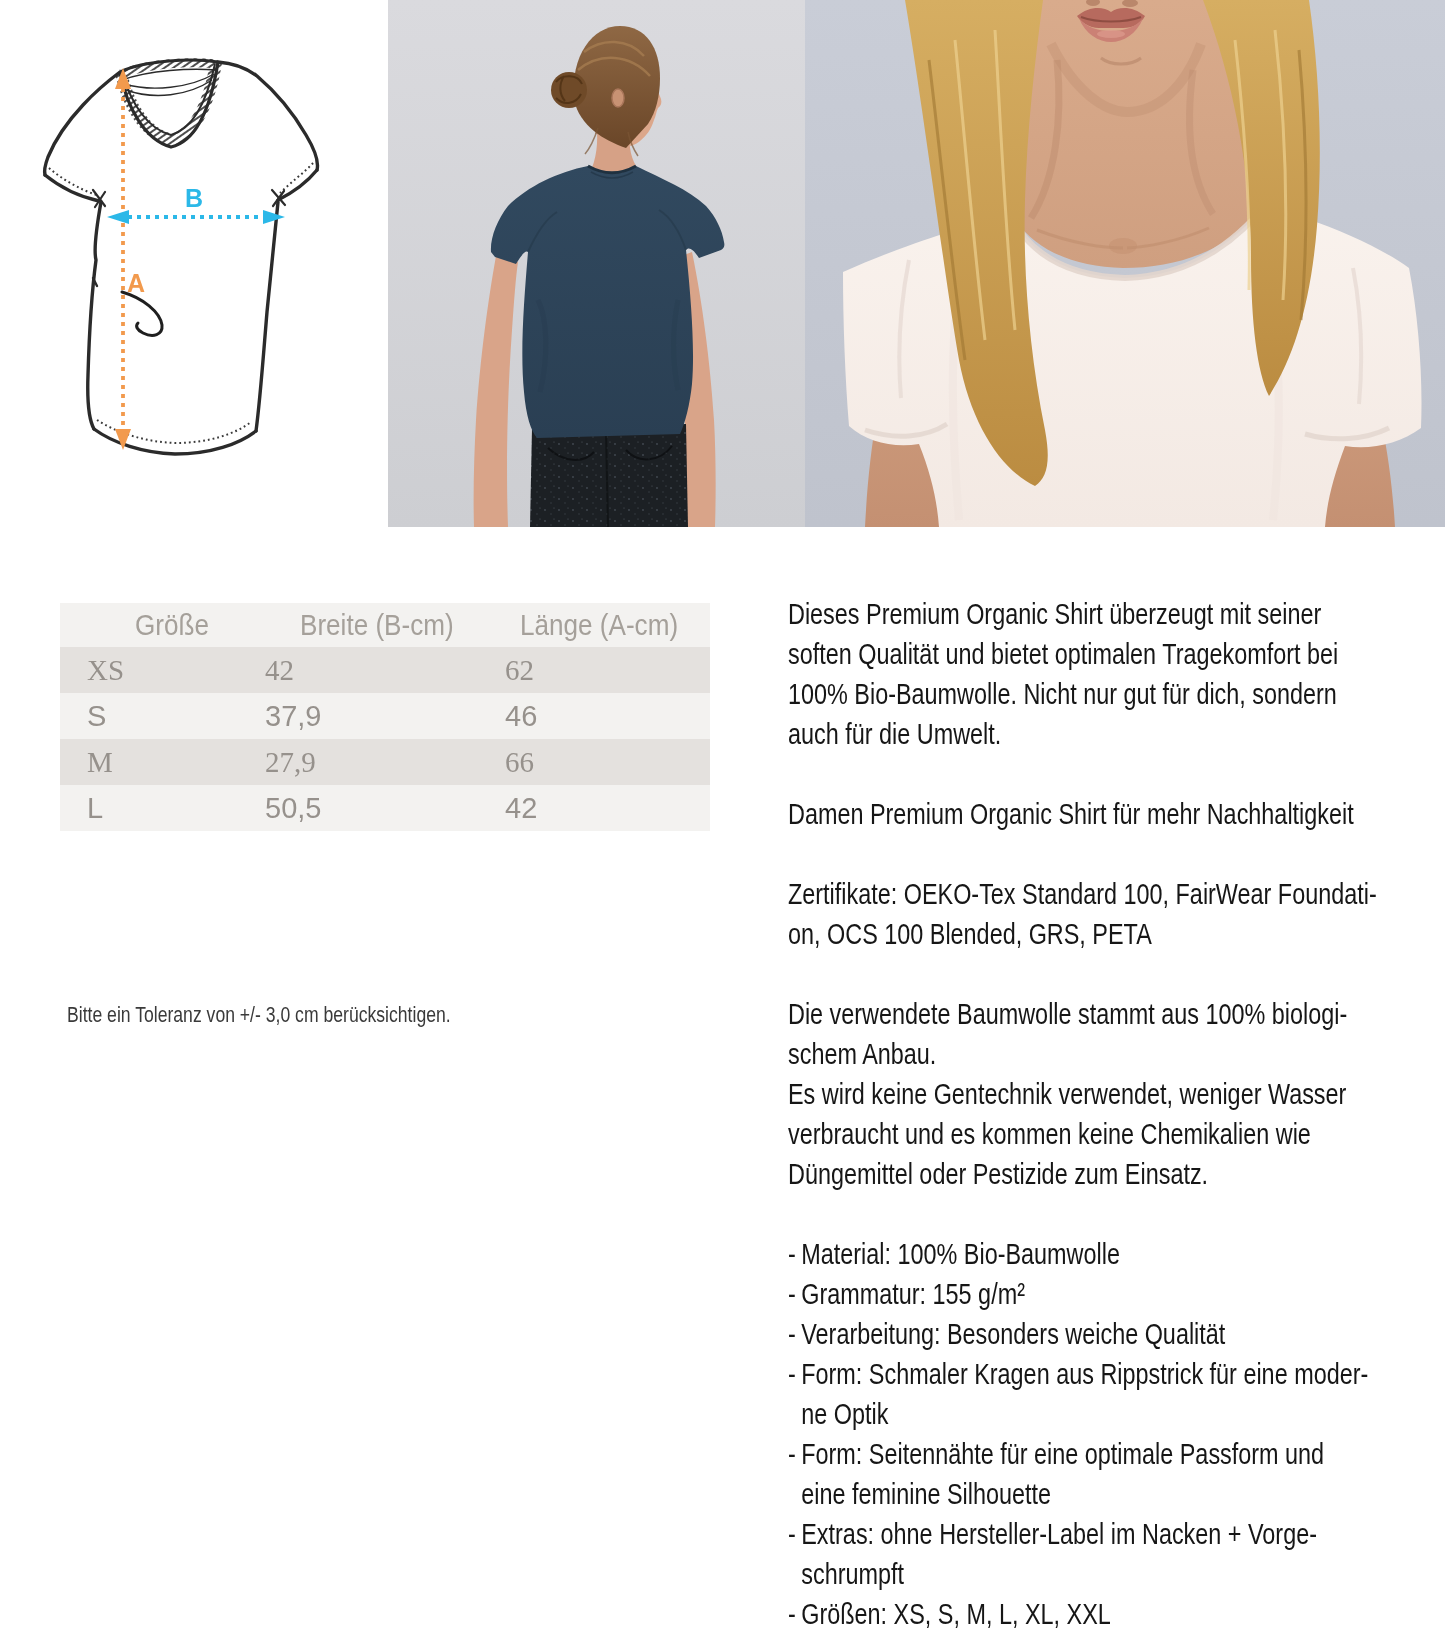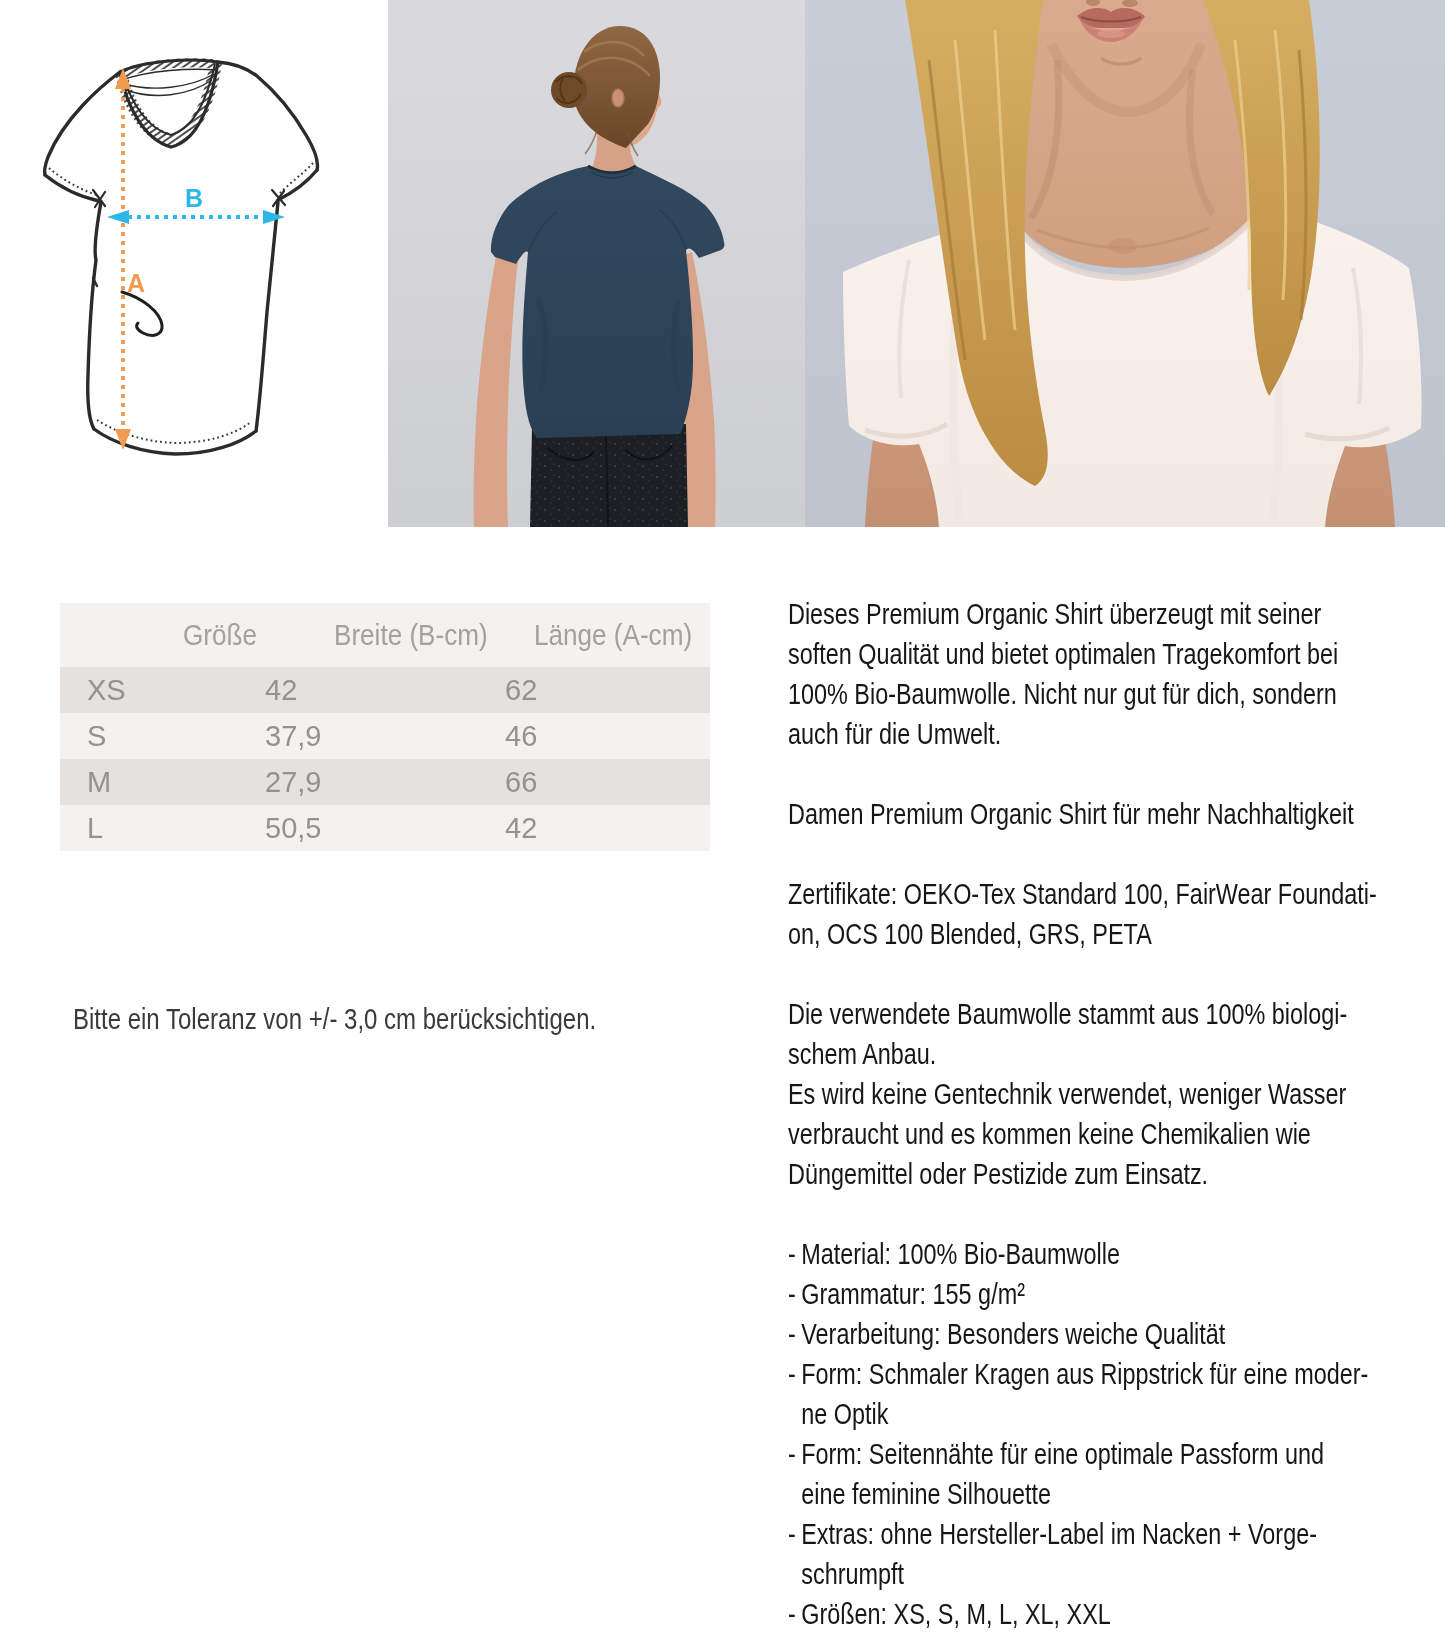--- a/index.html
+++ b/index.html
@@ -15,34 +15,34 @@
   .photo-back svg,.photo-front svg,.diagram-wrap svg{display:block;}
 
   
   table.size-table{
     position:absolute; left:60px; top:603px; width:650px;
     border-collapse:collapse; table-layout:fixed;
     font-size:29px;
   }
   .size-table col.c1{width:205px;} .size-table col.c2{width:240px;} .size-table col.c3{width:205px;}
   .size-table th{
-    height:64px; font-weight:normal; text-align:right; color:#a5a09a;
+    height:44px; font-weight:normal; text-align:center; color:#a5a09a;
     background:#f3f2f0; padding:0;margin-left:31px;
   }
   .size-table td{
     height:46px; text-align:left; color:#96918c; padding:0;
   }
   .size-table th:first-child, .size-table td:first-child{padding-left:27px;}
-  .size-table tr.dark{background:#e4e1de;}
+  .size-table tr.dark{background:#e4e1de;font-family:Liberation Serif, serif;}
   .size-table tr.light{background:#f3f2f0;}
   .cond90{display:inline-block; transform:scaleX(.90); transform-origin:0 50%; white-space:nowrap;}
 
   .tolerance{
-    position:absolute; left:73px; top:1002px;
-    font-size:30px; color:#3a3a3a; white-space:nowrap;text-align:center;
+    position:absolute; left:67px; top:1002px;
+    font-size:22px; color:#3a3a3a; white-space:nowrap;text-align:center;
   }
   .tolerance .inner{display:inline-block; transform:scaleX(.80); transform-origin:0 50%;}
 
   
   .desc{
     position:absolute; left:788px; top:594px; width:845px;
     transform:scaleX(.78); transform-origin:0 0;
     font-size:30px; line-height:40px; color:#161616;
   }
   .para{white-space:pre-line; margin:0 0 40px 0;}

